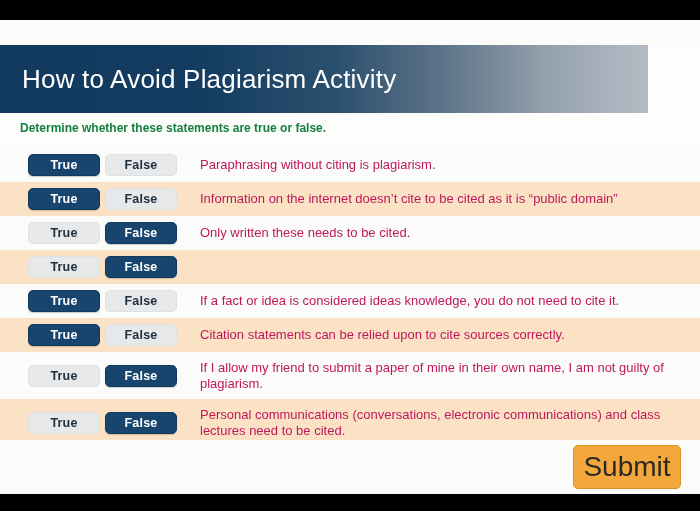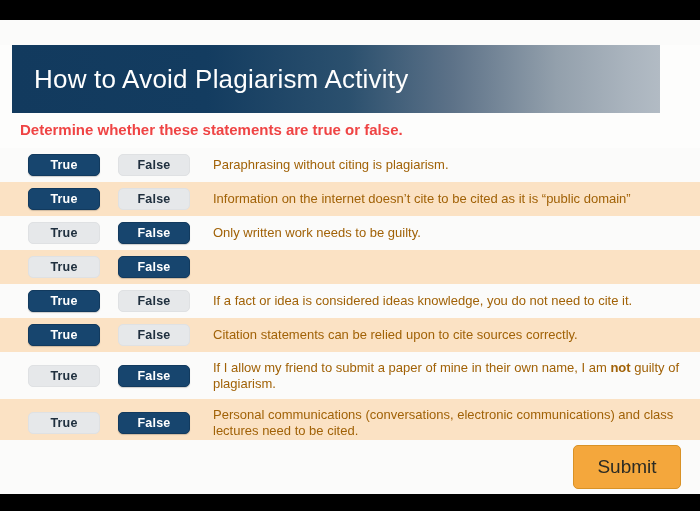--- a/index.html
+++ b/index.html
@@ -34,21 +34,21 @@
   .top-gap {
     position: absolute;
     left: 0; top: 20px;
     width: 700px; height: 25px;
     background: #fbfbfa;
   }
 
   
   .header {
     position: absolute;
-    left: 12px; top: 45px;
+    left: 0; top: 45px;
     width: 648px; height: 68px;
     background: linear-gradient(to right,
                 #123a5e 0%,
                 #133c60 30%,
                 #2b506e 52%,
                 #5d7288 68%,
                 #93a0ac 84%,
                 #aab4be 95%,
                 #b2bbc4 100%);
     display: flex;
@@ -60,23 +60,23 @@
     font-weight: 400;
     letter-spacing: 0.2px;
     padding-left: 22px;
     white-space: nowrap;
   }
 
   
   .instruction {
     position: absolute;
     left: 20px; top: 121px;
-    font-size: 15px;
+    font-size: 12px;
     font-weight: bold;
-    color: #ef4444;
+    color: #15803d;
   }
 
   
   .rows {
     position: absolute;
     left: 0; top: 148px;
     width: 700px;
   }
   .row {
     position: relative;
@@ -87,21 +87,21 @@
     padding-left: 28px;
   }
   .row.shade-a { background: #fbfbfa; }
   .row.shade-b { background: #fbe2c4; }
   .row.h1 { height: 34px; }
   .row.h2 { height: 47px; }
 
   .btn-group {
     display: flex;
     flex: 0 0 auto;
-    gap: 18px;
+    gap: 5px;
     align-self: center;
   }
   .tf-btn {
     width: 72px;
     height: 22px;
     border-radius: 5px;
     display: flex;
     align-items: center;
     justify-content: center;
     font-size: 12.5px;
@@ -119,26 +119,26 @@
   }
   .tf-btn.off {
     background: #e6e8ea;
     color: #20303f;
     border: 1px solid #dfe1e3;
   }
 
   .statement {
     margin-left: 23px;
     font-size: 13px;
-    color: #a16207;
+    color: #be185d;
     line-height: 16px;
     flex: 1 1 auto;
     padding-right: 0;
   }
-  .statement b { font-weight: bold; }
+  .statement b { font-weight: normal; }
 
   
   .submit-area {
     position: absolute;
     left: 0;
     bottom: 17px;
     width: 700px;
     height: 54px;
     background: #fbfbfa;
     display: flex;
@@ -146,21 +146,21 @@
     justify-content: flex-end;
   }
   .submit-btn {
     margin-right: 19px;
     width: 106px;
     height: 42px;
     background: #f4a73c;
     border: 1px solid #d99226;
     border-radius: 5px;
     color: #2b2b24;
-    font-size: 19px;
+    font-size: 28px;
     font-weight: 400;
     display: flex;
     align-items: center;
     justify-content: center;
     cursor: pointer;
     user-select: none;
   }
 </style>
 </head>
 <body>
@@ -189,21 +189,21 @@
           <div class="tf-btn on">True</div>
           <div class="tf-btn off">False</div>
         </div>
         <div class="statement">Information on the internet doesn’t cite to be cited as it is “public domain”</div>
       </div>
       <div class="row shade-a h1">
         <div class="btn-group">
           <div class="tf-btn off">True</div>
           <div class="tf-btn on">False</div>
         </div>
-        <div class="statement">Only written work needs to be guilty.</div>
+        <div class="statement">Only written these needs to be cited.</div>
       </div>
       <div class="row shade-b h1">
         <div class="btn-group">
           <div class="tf-btn off">True</div>
           <div class="tf-btn on">False</div>
         </div>
       </div>
       <div class="row shade-a h1">
         <div class="btn-group">
           <div class="tf-btn on">True</div>

